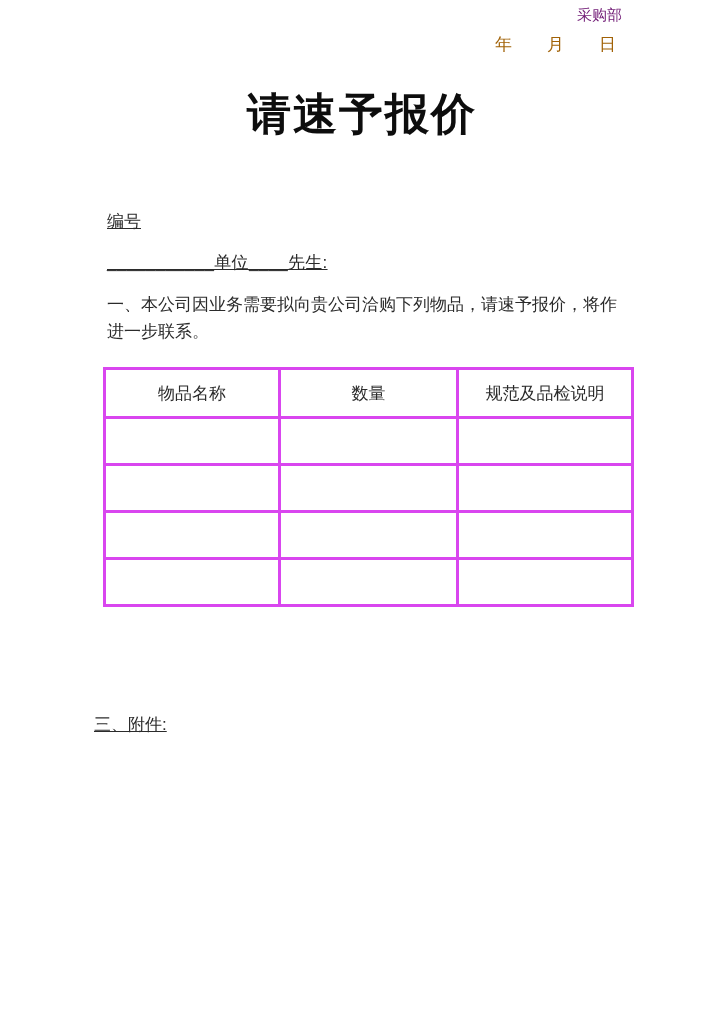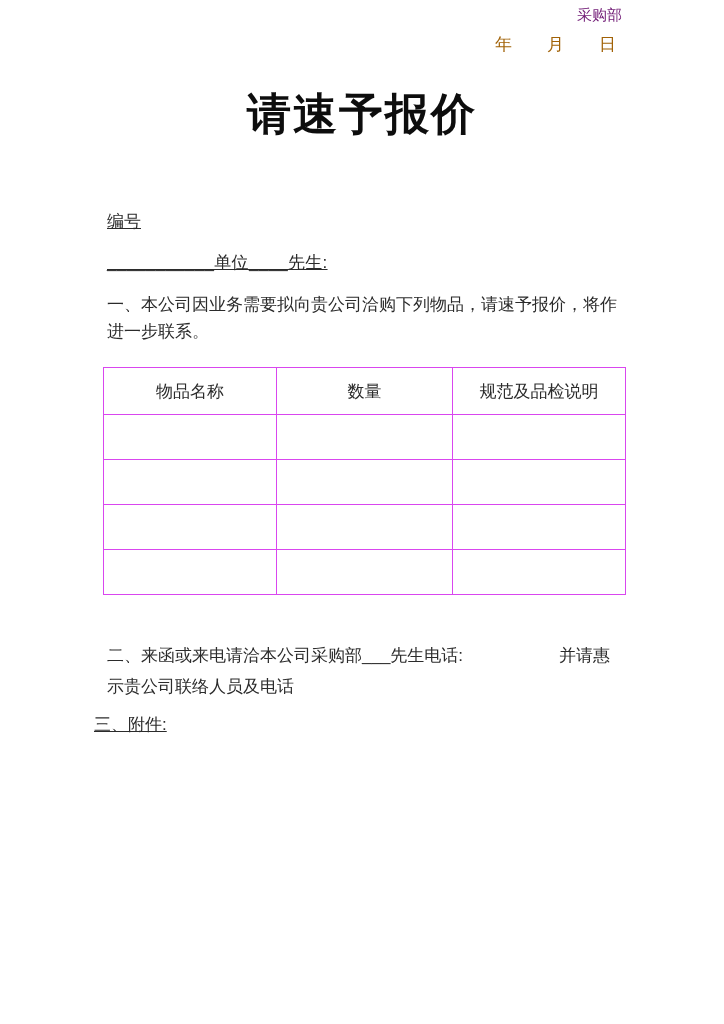--- a/index.html
+++ b/index.html
@@ -121,21 +121,21 @@
   .items-table {
     position: absolute;
     left: 103px;
     top: 367px;
     width: 519px;
     border-collapse: collapse;
     table-layout: fixed;
   }
   .items-table td,
   .items-table th {
-    border: 1px solid #d946ef;
+    border: 3px solid #d946ef;
     padding: 0;
     margin: 0;
   }
   .items-table th {
     height: 46px;
     font-size: 17px;
     font-weight: normal;
     color: #2b2b2b;
     text-align: center;
     vertical-align: middle;
@@ -187,23 +187,20 @@
         <td class="col-c"></td>
       </tr>
       <tr>
         <td class="col-a"></td>
         <td class="col-b"></td>
         <td class="col-c"></td>
       </tr>
     </tbody>
   </table>
 
-  <div class="tx-wrap clause-two">
-    <span>二、</span><span>来函或来电请洽本公司采购部___先生电话:</span><span class="gap"></span><span>并请惠示贵公司联络人员及电话</span>
-  </div>
 
   <div class="tx clause-three"><span>三、</span><span>附件:</span></div>
 
   <div class="dept-signature">采购部</div>
 
   <div class="date-line">
     <span>年</span><span class="dsp"></span><span>月</span><span class="dsp"></span><span>日</span>
   </div>
 
 </div>

